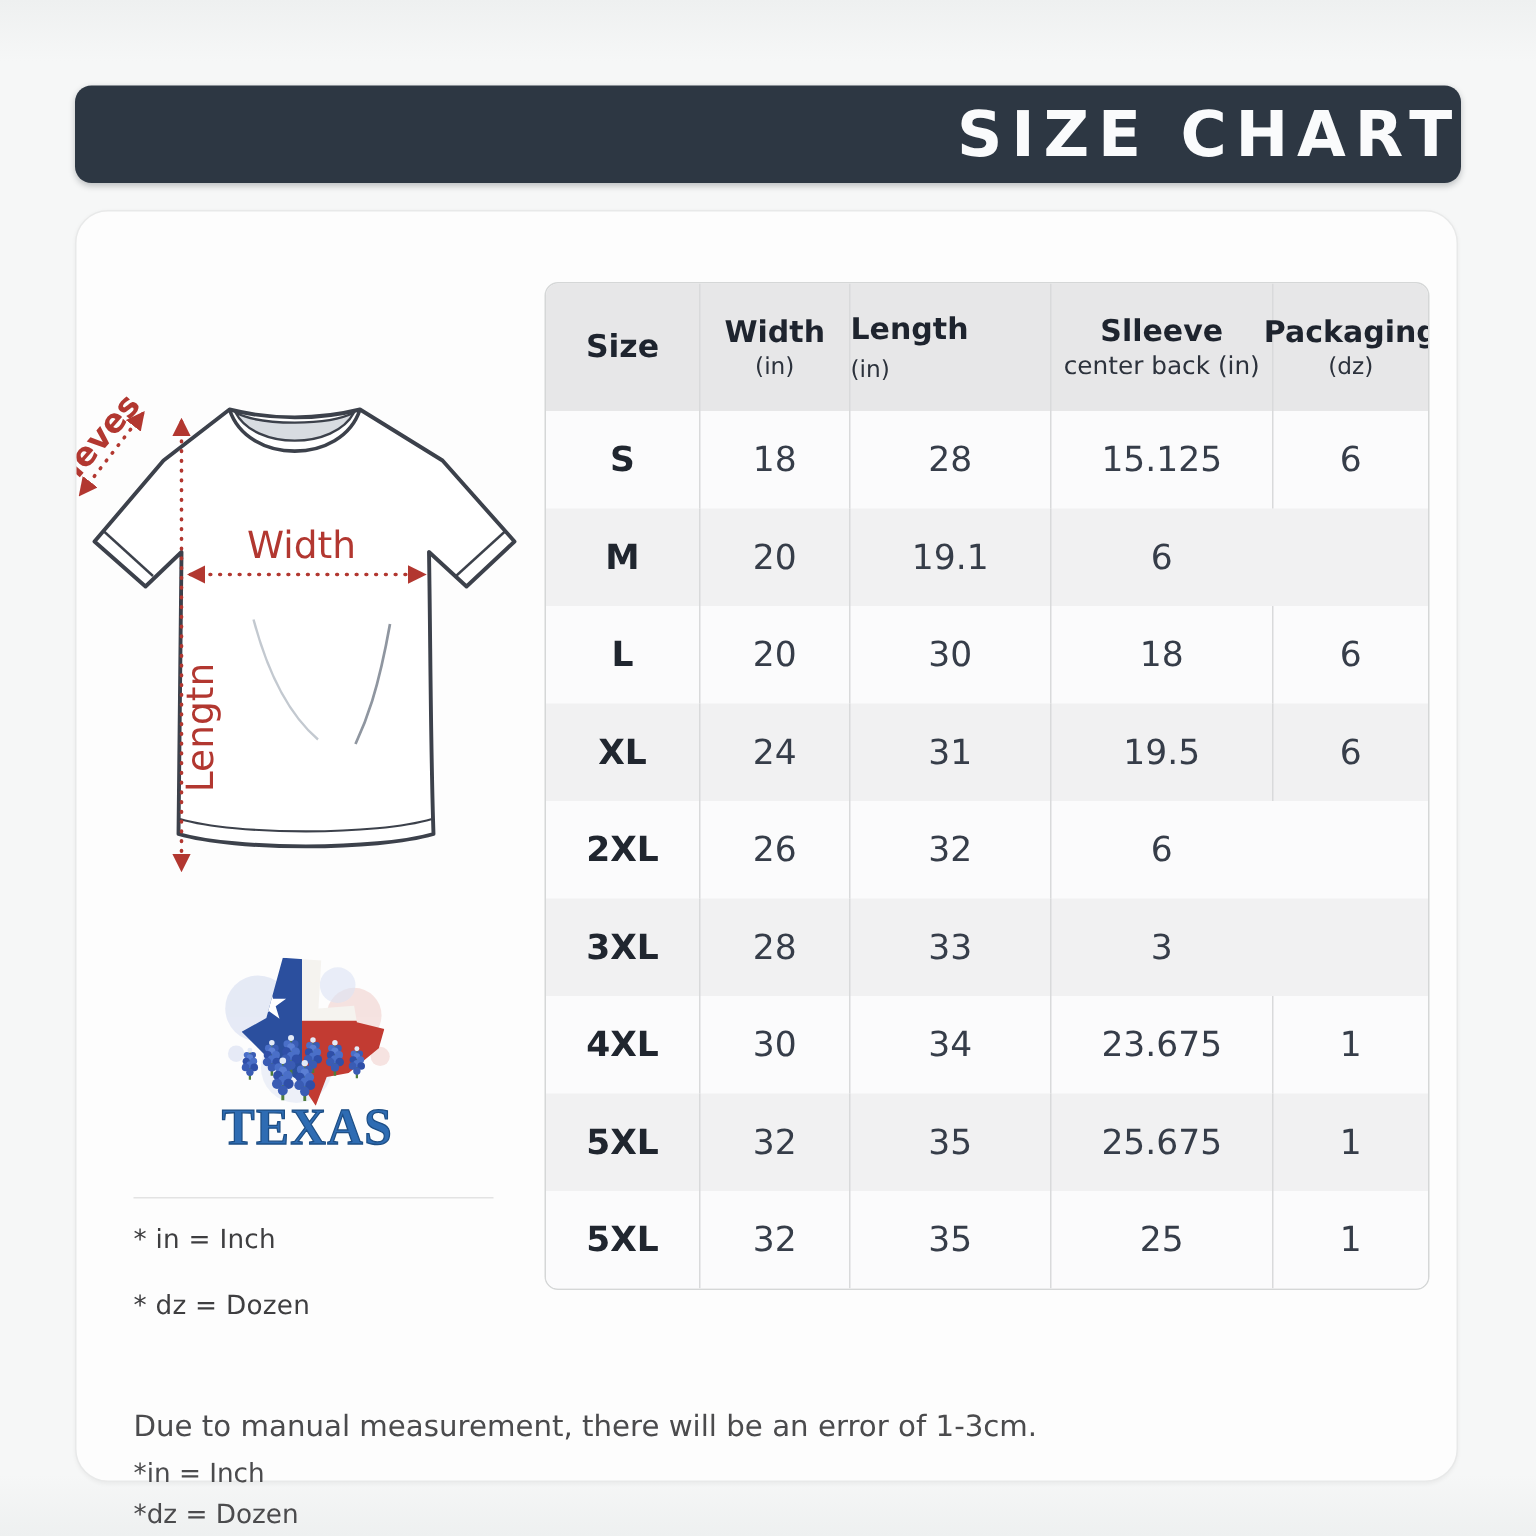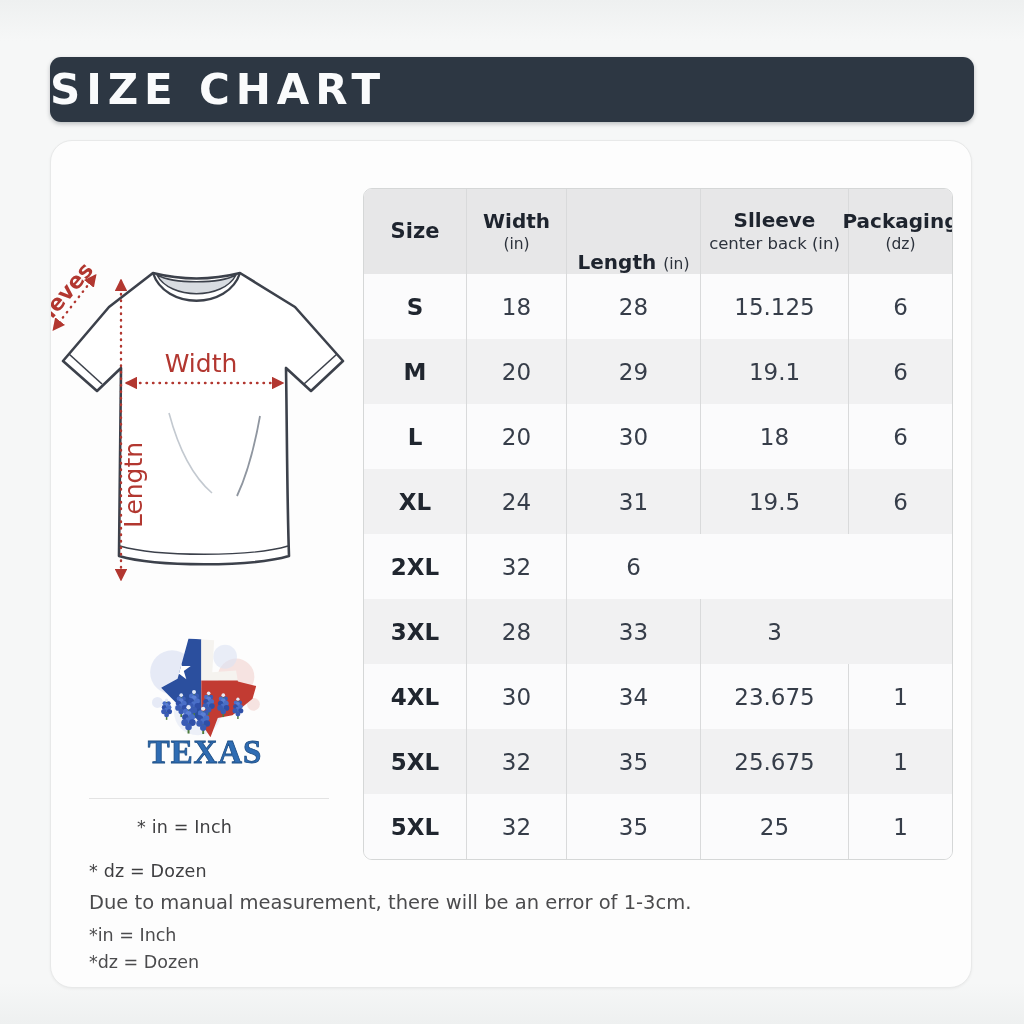--- a/index.html
+++ b/index.html
@@ -5,62 +5,62 @@
   * { margin:0; padding:0; box-sizing:border-box; }
   html,body { width:1024px; height:1024px; }
   body {
     font-family:"DejaVu Sans","Liberation Sans",sans-serif;
     background:linear-gradient(180deg,#eef0f0 0%,#f6f7f7 4%,#f6f7f7 96%,#eef0f0 100%);
     position:relative; overflow:hidden;
   }
   .title-bar {
     position:absolute; left:50px; top:57px; width:924px; height:65px;
     background:#2d3743; border-radius:11px;
-    display:flex; align-items:center; justify-content:flex-start;
+    display:flex; align-items:center; justify-content:flex-end;
     box-shadow:0 2px 4px rgba(20,26,34,.25);
   }
   .title-bar h1 {
     color:#fafbfc; font-size:42px; font-weight:800; letter-spacing:.14em;
   }
   .card {
     position:absolute; left:50px; top:140px; width:922px; height:848px;
     background:#fdfdfd; border:1px solid #e8e9e9; border-radius:22px;
     box-shadow:0 1px 3px rgba(0,0,0,.05);
   }
   
   .tshirt-box { position:absolute; left:0; top:112px; width:300px; height:350px; }
   
   .logo-box { position:absolute; left:90px; top:486px; width:128px; height:150px; }
   
   .notes-divider { position:absolute; left:38px; top:657px; width:240px; height:1px; background:#e3e3e3; }
   .side-note { position:absolute; left:38px; font-size:17.5px; color:#3e3e40; letter-spacing:.01em; }
-  .side-note.n1 { top:676px;margin-left:48px; }
+  .side-note.n1 { top:676px; }
   .side-note.n2 { top:704px;margin-top:16px; }
-  .bottom-note { position:absolute; left:38px; color:#4b4b4d; }
+  .bottom-note { position:absolute; left:38px; color:#4b4b4d;margin-top:48px; }
   .bottom-note.main { top:750px; font-size:19.5px; }
   .bottom-note.a { top:784px; font-size:17.5px; }
   .bottom-note.b { top:811px; font-size:17.5px; }
   
   .size-table {
     position:absolute; left:312px; top:47px; width:590px;
     border:1px solid #d5d7d7; border-radius:9px; overflow:hidden; background:#fbfbfc;
   }
   .trow { display:grid; grid-template-columns:102px 100px 134px 148px 104px; }
   .trow.thead { height:85px; background:#e7e7e8; }
   .trow.body  { height:65px; }
   .trow.even  { background:#fbfbfc; }
   .trow.odd   { background:#f1f1f2; }
   .cell {
     display:flex; align-items:center; justify-content:center;
     border-left:1px solid #d9dadb; color:#363d49; font-size:23px;
   }
   .cell:first-child { border-left:none; }
   .cell.size { font-weight:700; color:#20262f; }
   .cell.th { flex-direction:column; gap:3px; line-height:1.15; }
-  .cell.th.inline { flex-direction:row; gap:7px; align-items:flex-end; }
+  .cell.th.inline { flex-direction:column; gap:7px; align-items:flex-start; }
   .th-main { font-weight:700; font-size:20px; color:#1e242e; }
   .th-main.size-h { font-size:21px; }
   .th-sub  { font-weight:400; font-size:15.5px; color:#2c323c; }
   .th-sub.big { font-size:16.5px; }
   text { font-family:"DejaVu Sans","Liberation Sans",sans-serif; }
   .word-texas { font-family:"Liberation Serif","DejaVu Serif",serif; font-weight:bold; }
 </style>
 </head>
 <body>
 
@@ -190,40 +190,40 @@
     <div class="trow body even">
       <div class="cell size">S</div>
       <div class="cell">18</div>
       <div class="cell">28</div>
       <div class="cell">15.125</div>
       <div class="cell">6</div>
     </div>
     <div class="trow body odd">
       <div class="cell size">M</div>
       <div class="cell">20</div>
-      <div class="cell">29</div>
       <div class="cell">19.1</div>
       <div class="cell">6</div>
     </div>
     <div class="trow body even">
       <div class="cell size">L</div>
       <div class="cell">20</div>
       <div class="cell">30</div>
       <div class="cell">18</div>
       <div class="cell">6</div>
     </div>
     <div class="trow body odd">
       <div class="cell size">XL</div>
       <div class="cell">24</div>
       <div class="cell">31</div>
       <div class="cell">19.5</div>
       <div class="cell">6</div>
     </div>
     <div class="trow body even">
       <div class="cell size">2XL</div>
+      <div class="cell">26</div>
       <div class="cell">32</div>
       <div class="cell">6</div>
     </div>
     <div class="trow body odd">
       <div class="cell size">3XL</div>
       <div class="cell">28</div>
       <div class="cell">33</div>
       <div class="cell">3</div>
     </div>
     <div class="trow body even">

